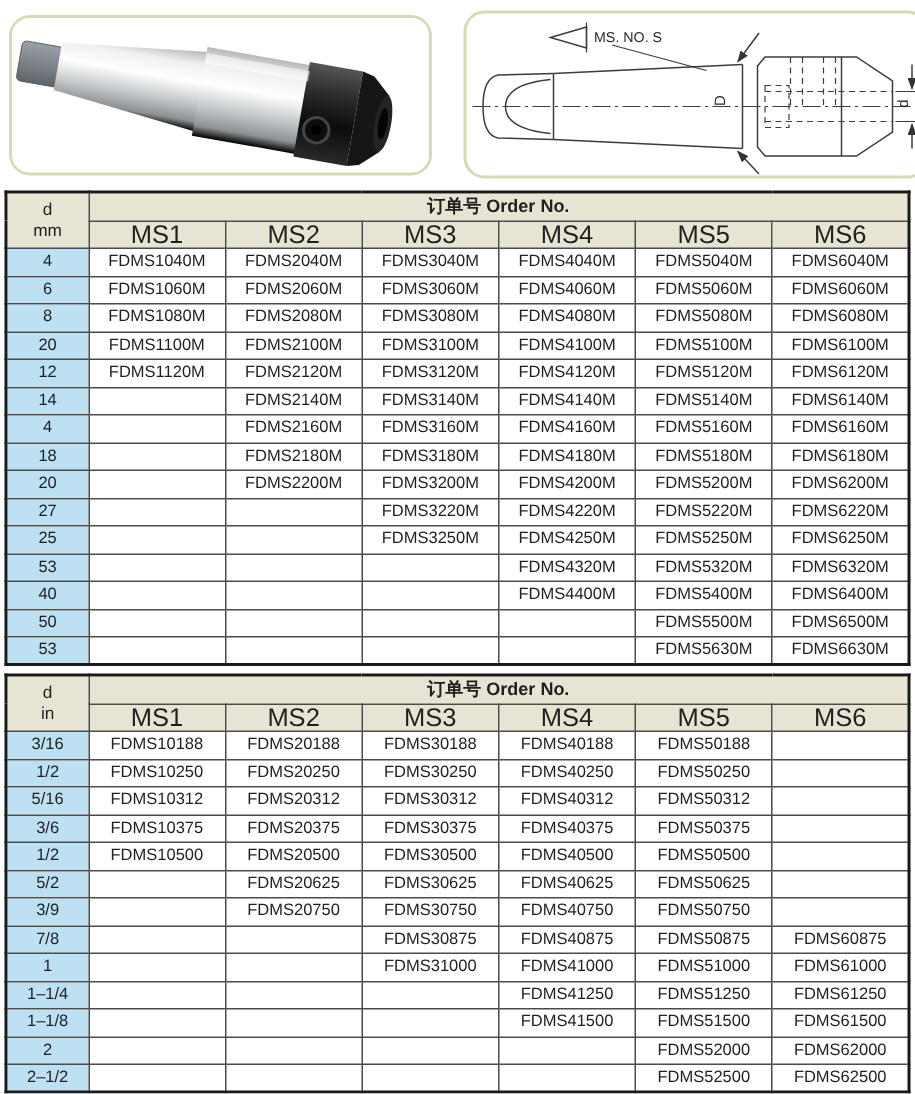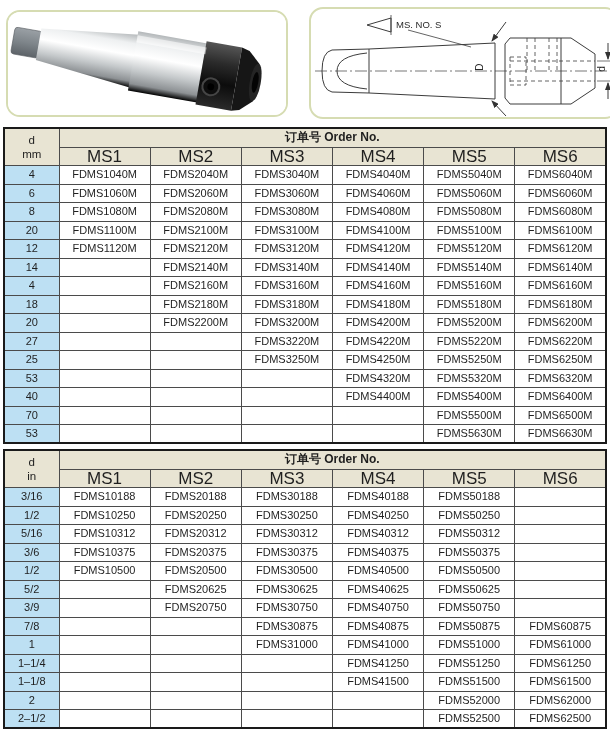--- a/index.html
+++ b/index.html
@@ -274,21 +274,21 @@
       <tr>
         <td class="dcol">40</td>
         <td></td>
         <td></td>
         <td></td>
         <td>FDMS4400M</td>
         <td>FDMS5400M</td>
         <td>FDMS6400M</td>
       </tr>
       <tr>
-        <td class="dcol">70</td>
+        <td class="dcol">50</td>
         <td></td>
         <td></td>
         <td></td>
         <td></td>
         <td>FDMS5500M</td>
         <td>FDMS6500M</td>
       </tr>
       <tr>
         <td class="dcol">53</td>
         <td></td>

